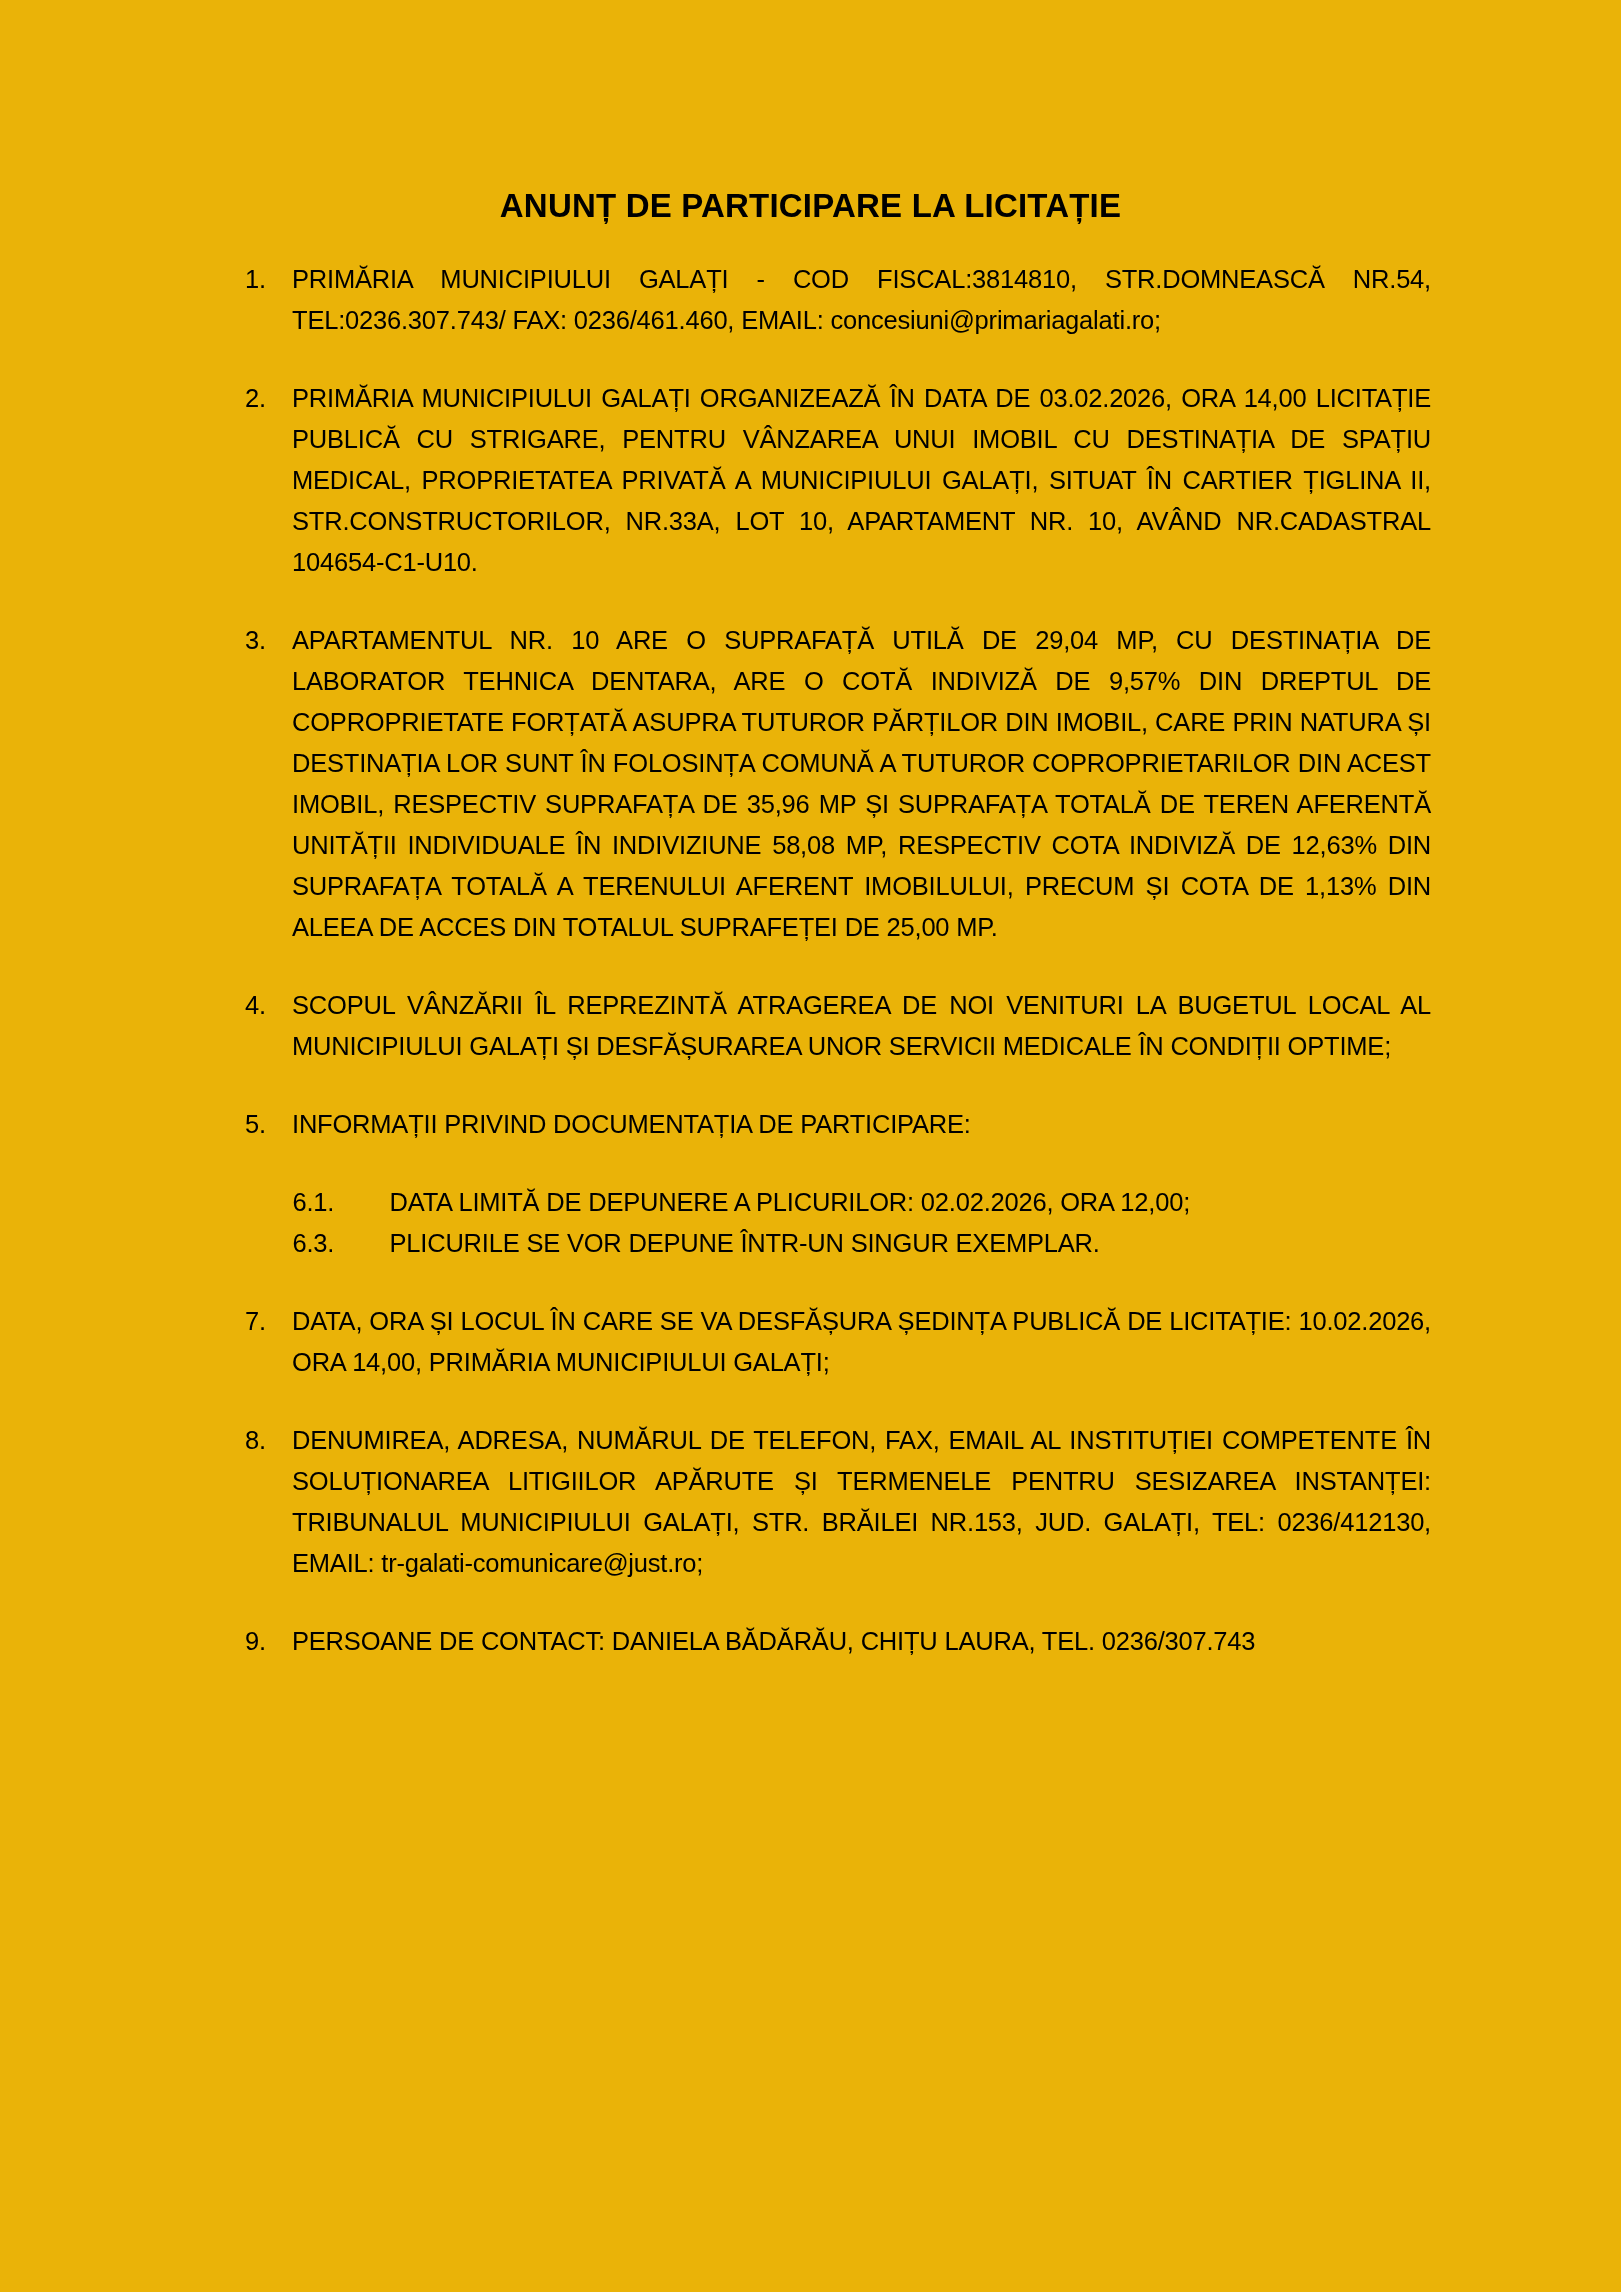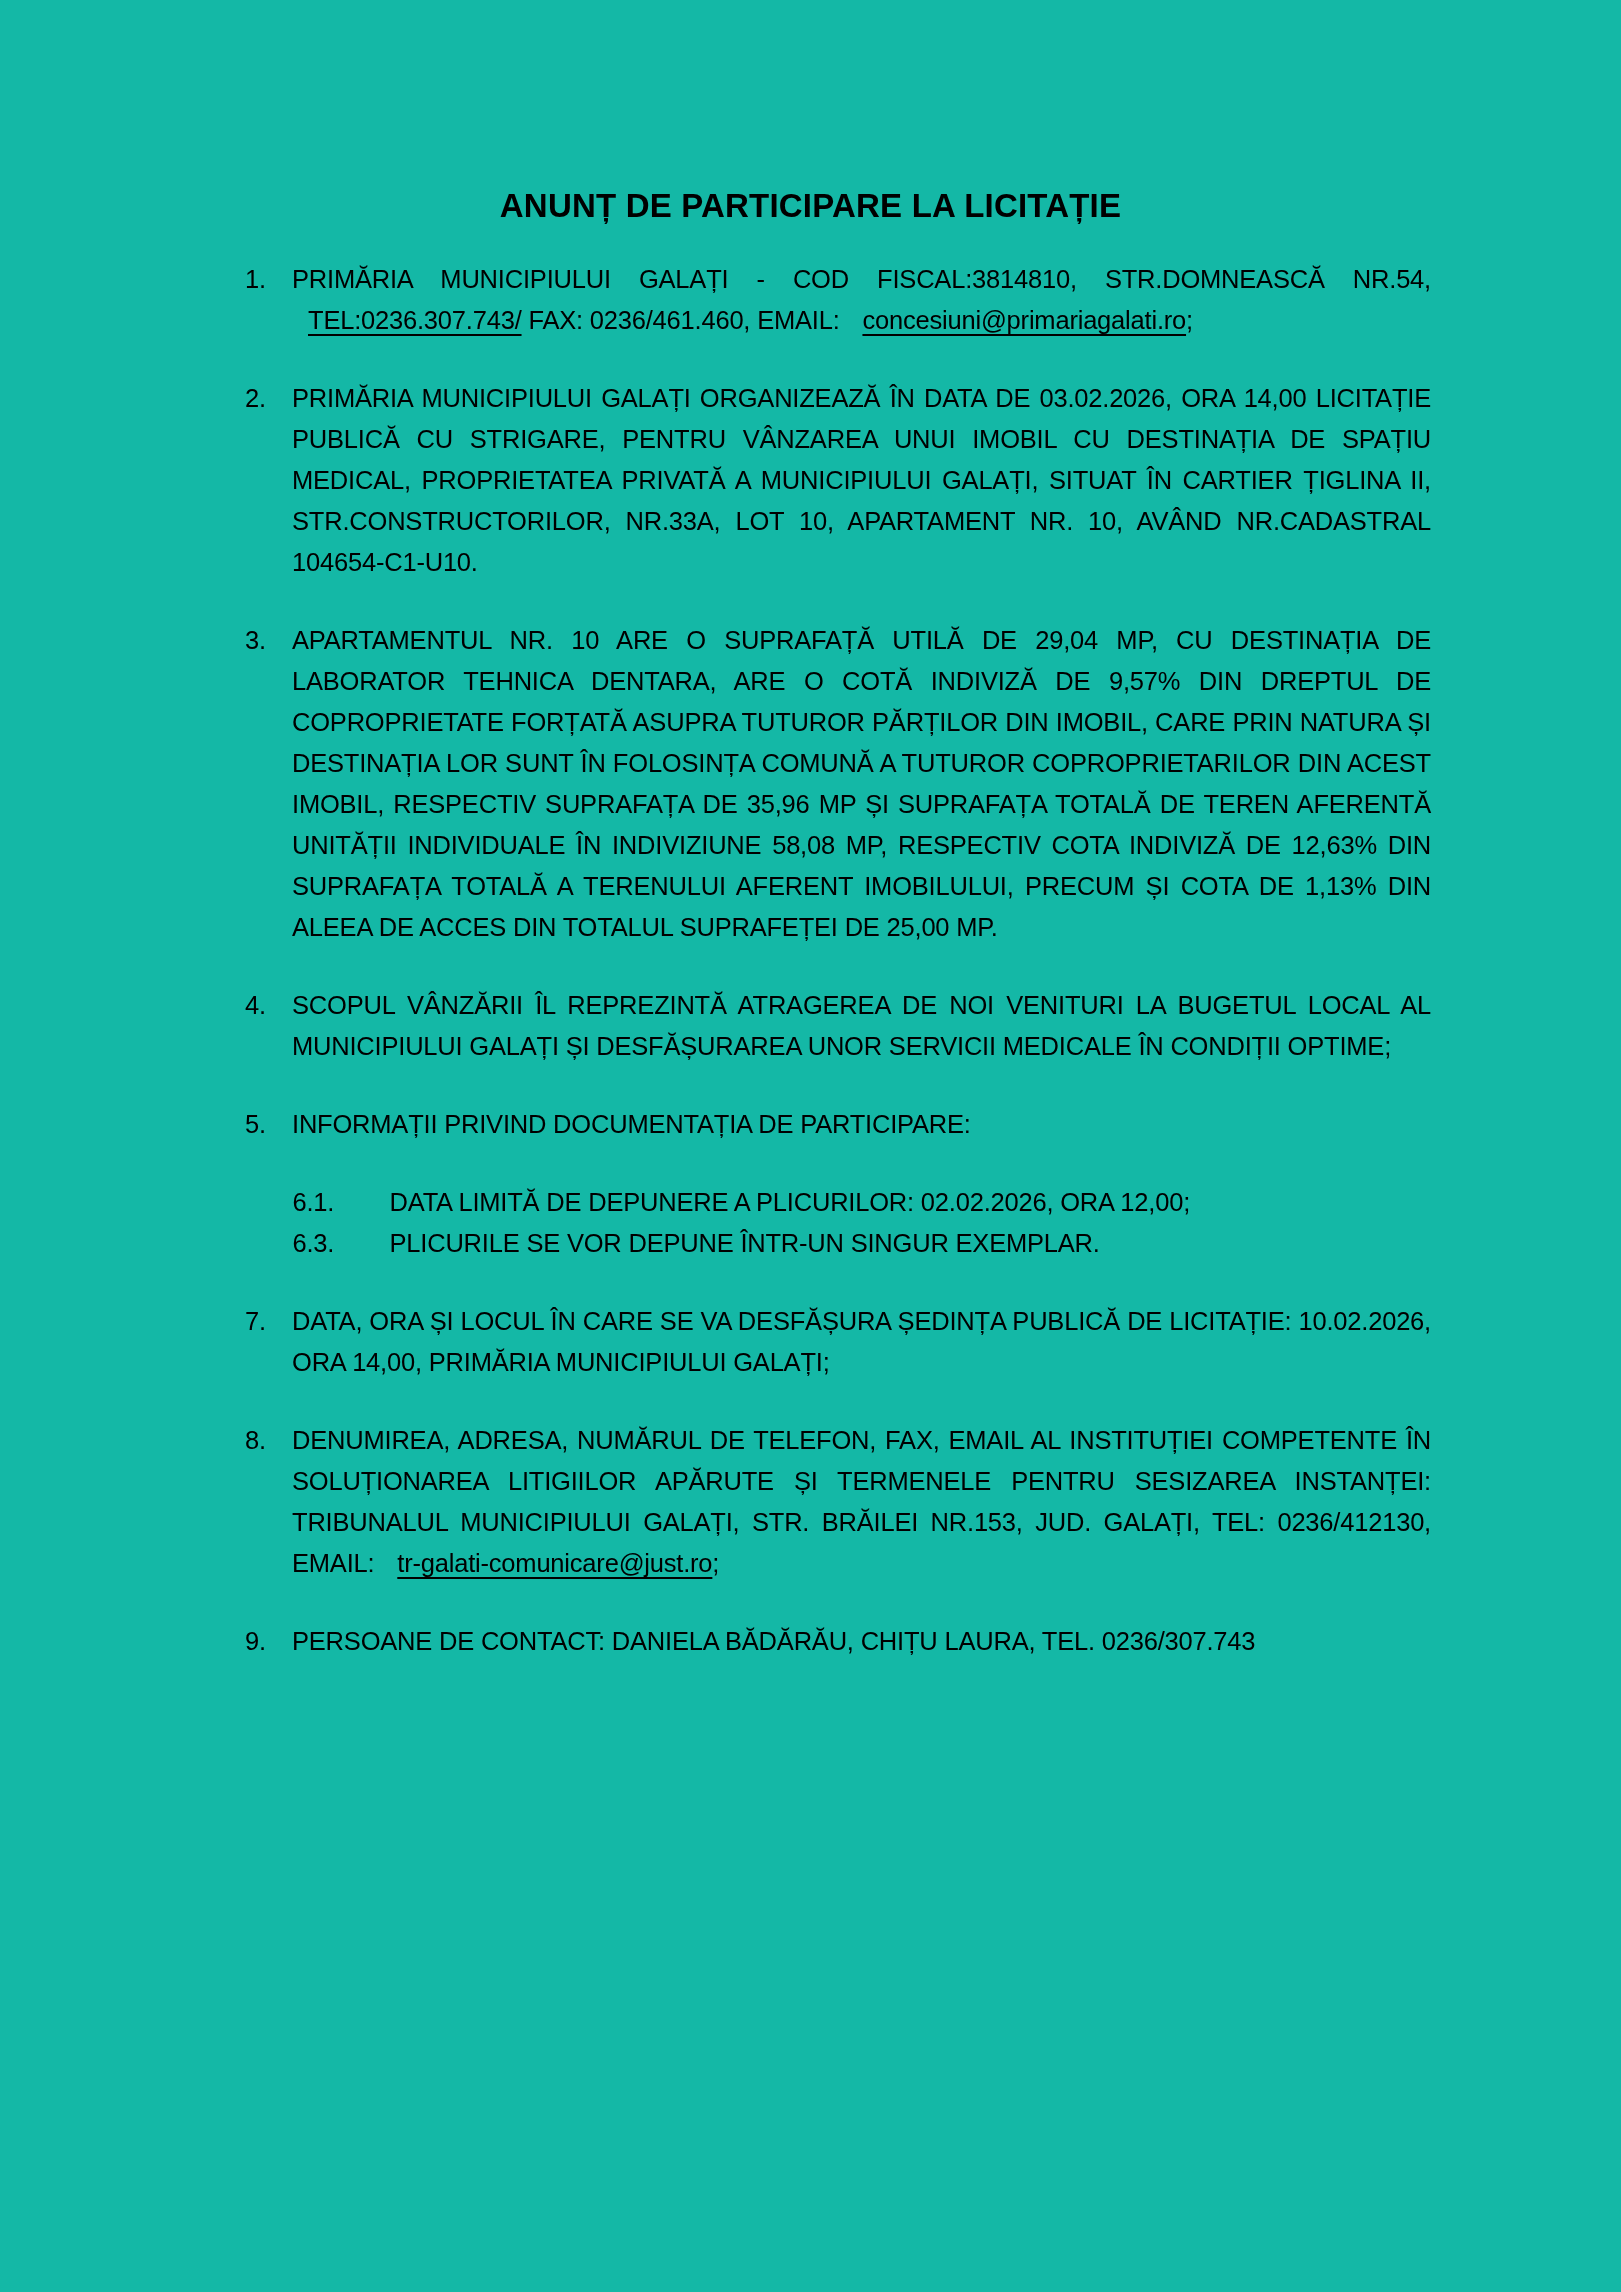--- a/index.html
+++ b/index.html
@@ -5,21 +5,21 @@
   html, body {
     margin: 0;
     padding: 0;
     background: #808080;
   }
   .page {
     position: relative;
     width: 1621px;
     height: 2293px;
     margin: 0 auto;
-    background: #14b8a6;
+    background: #eab308;
     color: #000000;
     box-sizing: border-box;
     padding: 181px 190px 0 245px;
     overflow: hidden;
     font-family: "Liberation Sans", sans-serif;
   }
   .doc-title {
     margin: 0 -190px 29px -245px;
     text-align: center;
     font-size: 33px;
@@ -53,24 +53,22 @@
   .sub > .num {
     display: inline-block;
     width: 97px;
     text-indent: 0;
   }
   .sub.wide {
     padding-left: 96px;
     text-indent: -49px;
   }
   .u {
-    text-decoration: underline;
     text-decoration-thickness: 2px;
     text-underline-offset: 4.9px;
-    margin-left: 16px;
   }
 </style>
 </head>
 <body>
 
 <div class="page">
 
   <h1 class="doc-title">ANUNȚ DE PARTICIPARE LA LICITAȚIE</h1>
 
   <div class="group">

